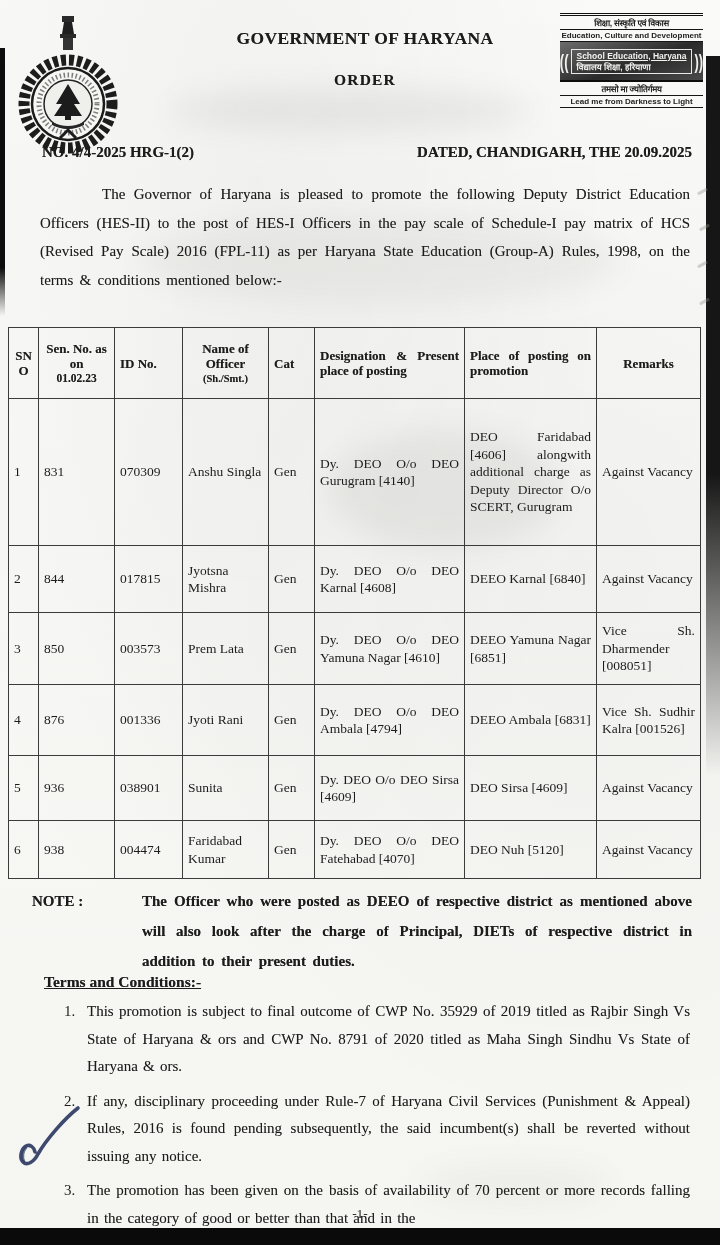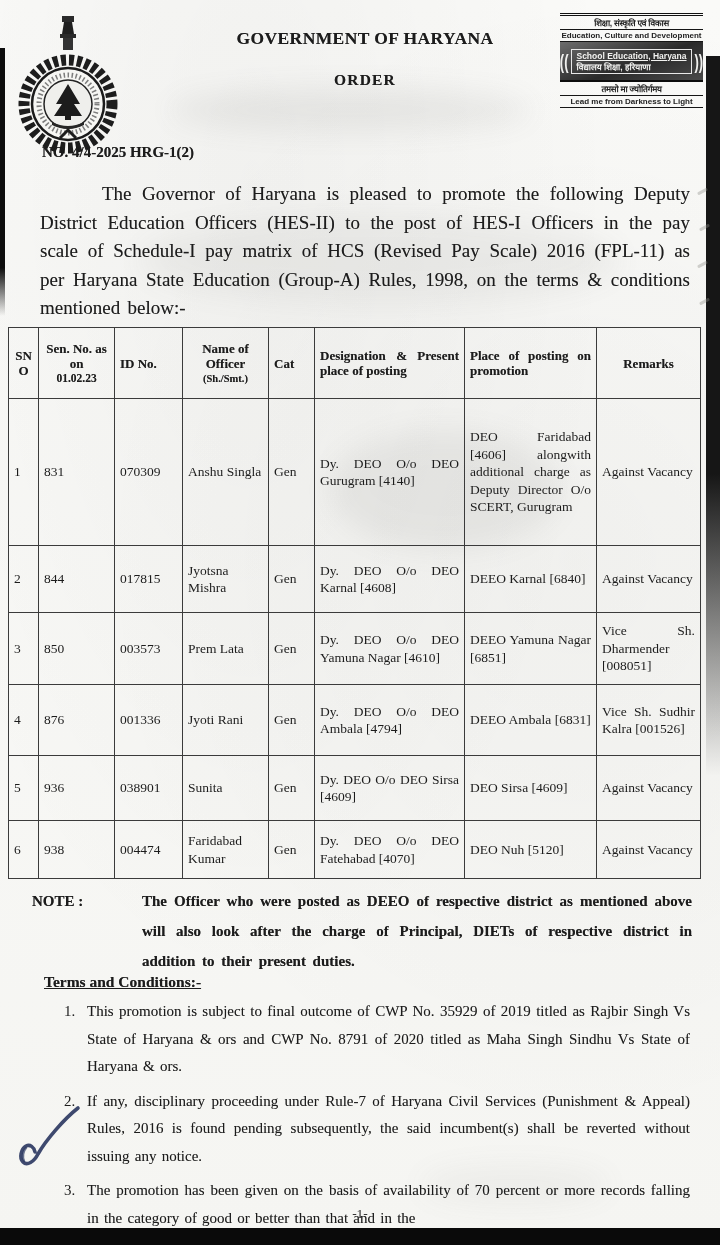--- a/index.html
+++ b/index.html
@@ -37,21 +37,21 @@
     padding:4px 2px;min-height:30px;}
   .stamp .darkbox .inner{border:1px solid #e8e8e8;padding:1px 4px;color:#f2f2f0;}
   .stamp .darkbox .l1{font-size:8.5px;font-weight:700;text-decoration:underline;white-space:nowrap;}
   .stamp .darkbox .l2{font-size:8.5px;font-weight:700;filter:blur(.5px);white-space:nowrap;}
   .stamp .paren{color:#f0f0ee;font-size:13px;font-weight:700;transform:scaleY(1.6);}
   
   .refline{position:absolute;left:42px;top:144px;width:650px;display:flex;justify-content:space-between;
     font-size:15px;font-weight:700;text-shadow:0 0 .4px rgba(0,0,0,.55);}
   
   .intro{position:absolute;left:40px;top:180px;width:650px;margin:0;
-    font-size:19px;line-height:28.5px;text-align:justify;text-indent:62px;word-spacing:2.5px;
+    font-size:15px;line-height:28.5px;text-align:justify;text-indent:62px;word-spacing:2.5px;
     text-shadow:0 0 .4px rgba(0,0,0,.35);}
   
   table.doc{position:absolute;left:8px;top:327px;width:692px;border-collapse:collapse;table-layout:fixed;}
   table.doc th,table.doc td{border:1.6px solid #3b3b3b;padding:2px 5px;vertical-align:middle;
     font-size:13.5px;line-height:17.5px;overflow:hidden;}
   table.doc th{font-weight:700;font-size:13px;line-height:15px;text-shadow:0 0 .4px rgba(0,0,0,.4);}
   tr.hrow{height:71px;padding-left:44px;}
   tr.r0{height:147px;} tr.r1{height:67px;} tr.r2{height:72px;}
   tr.r3{height:71px;} tr.r4{height:65px;} tr.r5{height:58px;}
   .c-center{text-align:left;}
@@ -133,20 +133,21 @@
         <span class="l2" style="display:block;">विद्यालय शिक्षा, हरियाणा</span>
       </span>
       <span class="paren">))</span>
     </div>
     <div class="row hindi">तमसो मा ज्योतिर्गमय</div>
     <div class="row" style="font-size:8px;">Lead me from Darkness to Light</div>
   </div>
 
   <div class="refline">
     <span>NO. 4/4-2025 HRG-1(2)</span>
+    <span>DATED, CHANDIGARH, THE 20.09.2025</span>
   </div>
 
   <p class="intro">The Governor of Haryana is pleased to promote the following Deputy District Education Officers (HES-II) to the post of HES-I Officers in the pay scale of Schedule-I pay matrix of HCS (Revised Pay Scale) 2016 (FPL-11) as per Haryana State Education (Group-A) Rules, 1998, on the terms &amp; conditions mentioned below:-</p>
 
   <table class="doc">
     <colgroup>
       <col style="width:30px">
         <col style="width:76px">
         <col style="width:68px">
         <col style="width:86px">

